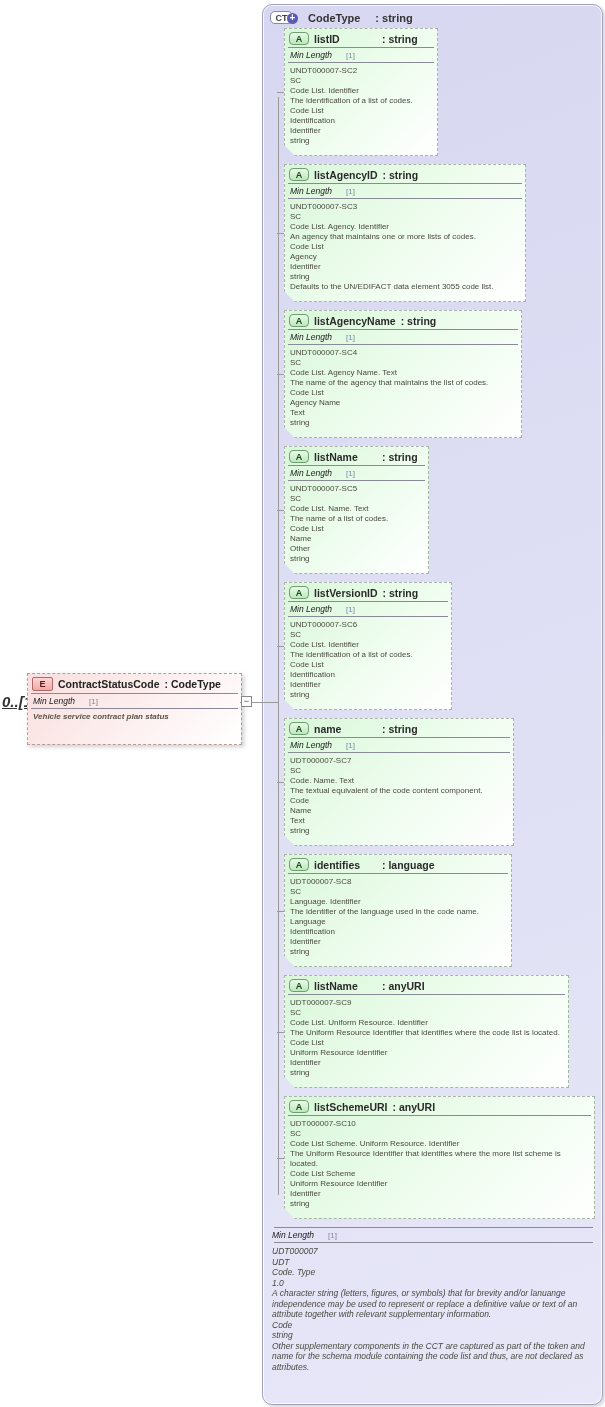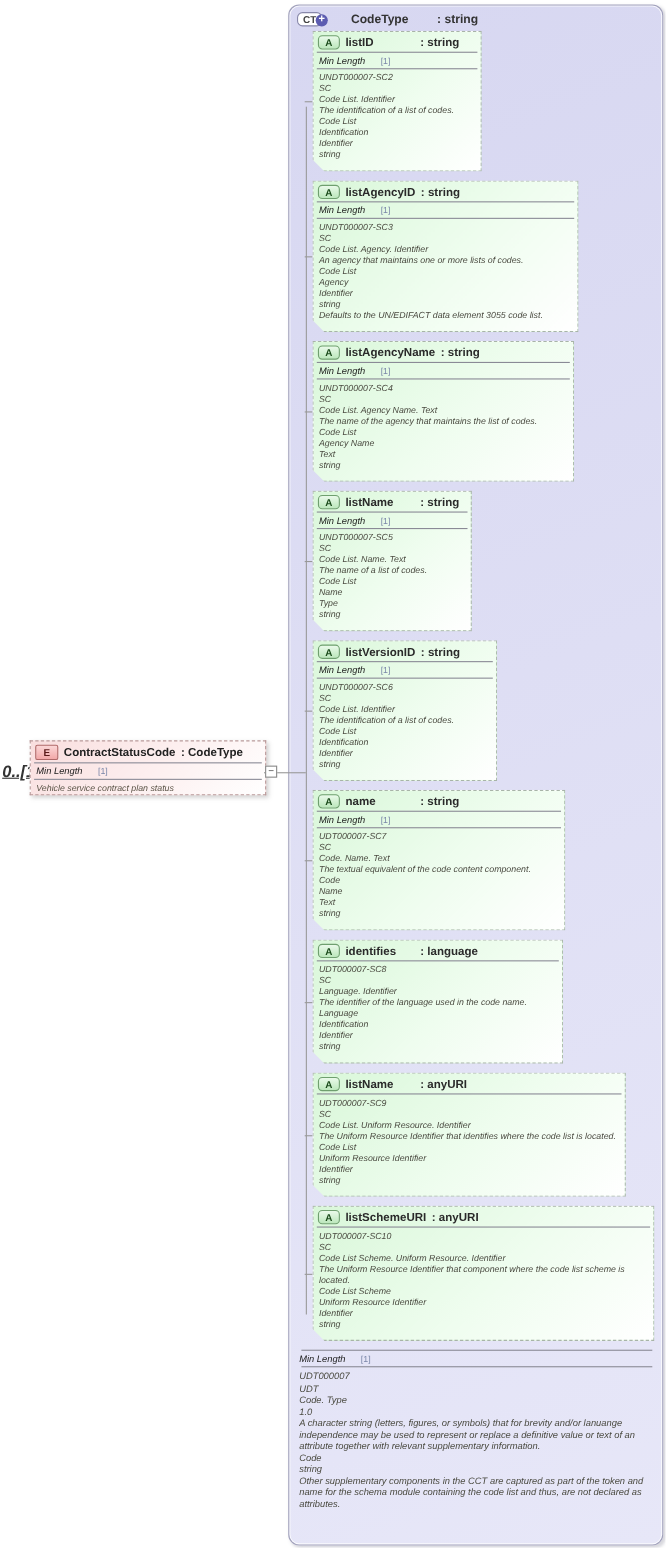--- a/index.html
+++ b/index.html
@@ -15,35 +15,35 @@
     filter:drop-shadow(2px 2px 2px rgba(120,120,120,0.35));
   }
   .e-header{display:flex;align-items:center;gap:5px;padding:3px 4px 2px 4px;font-size:10.5px;font-weight:bold;color:#222;}
   .e-icon{flex:0 0 auto;width:19px;height:12px;border:1px solid #b06868;border-radius:2px;
     background:linear-gradient(180deg,#fbd6d6,#f2a8a8);color:#5a1a1a;font-size:9px;font-weight:bold;
     display:flex;align-items:center;justify-content:center;}
   .sep{border-top:1px solid #8a8a96;margin:0 3px;height:0;}
   .facet-row{display:flex;align-items:baseline;font-size:8.5px;padding:2px 4px 2px 5px;}
   .facet-name{font-style:italic;color:#1a1a1a;}
   .facet-val{margin-left:14px;color:#7a86a8;font-size:8px;}
-  .e-ann{font-style:italic;font-size:8px;line-height:10px;color:#5a5346;padding:3px 4px 0 5px;white-space:pre-line;}
+  .e-ann{font-style:italic;font-size:8px;line-height:10px;color:#5a5346;padding:3px 4px 22px 5px;white-space:pre-line;font-weight:bold;}
 
   
   .conn-h{position:absolute;left:240px;top:702px;width:38px;height:1px;background:#999;}
   .toggle{position:absolute;left:241px;top:696px;width:11px;height:11px;background:#fff;border:1px solid #888;
     box-sizing:border-box;font-size:9px;line-height:9px;text-align:center;color:#444;cursor:pointer;}
 
   
   .ct-box{
     position:absolute;left:262px;top:4px;width:341px;height:1401px;box-sizing:border-box;
     background:linear-gradient(160deg,#d7d7f1 0%,#dedef4 45%,#e7e7f8 100%);
     border:1px solid #a2a2bc;border-radius:10px;
     box-shadow:inset 0 0 0 1px rgba(255,255,255,0.8), 2px 2px 3px rgba(120,120,140,0.3);
   }
-  .ct-header{display:flex;align-items:center;gap:26px;padding:6px 6px 0 7px;font-size:11px;font-weight:bold;color:#333;}
+  .ct-header{display:flex;align-items:center;gap:15px;padding:6px 6px 0 7px;font-size:11px;font-weight:bold;color:#333;}
   .ct-icon{position:relative;flex:0 0 auto;width:23px;height:13px;border:1px solid #8888aa;border-radius:5px;
     background:#ffffff;color:#444;font-size:9px;font-weight:bold;text-align:center;line-height:13px;box-sizing:border-box;}
   .ct-plus{position:absolute;right:-6px;top:1px;width:11px;height:11px;border-radius:50%;
     background:#5b5bb0;color:#ffffff;font-size:10px;line-height:10px;text-align:center;font-weight:bold;}
   .spine{position:absolute;left:15px;top:92px;width:1px;height:1098px;background:#999;}
 
   
   .attrs{margin:4px 0 0 21px;}
   .attr-wrap{position:relative;margin-bottom:8px;}
   .attr-wrap::before{content:"";position:absolute;left:-7px;top:50%;width:7px;height:1px;background:#999;}
@@ -54,21 +54,21 @@
     clip-path:polygon(0 0,100% 0,100% 100%,11px 100%,0 calc(100% - 11px));
     filter:drop-shadow(2px 2px 2px rgba(120,120,120,0.35));
   }
   .a1{width:154px;} .a2{width:242px;} .a3{width:238px;} .a4{width:145px;} .a5{width:168px;}
   .a6{width:230px;} .a7{width:228px;} .a8{width:285px;} .a9{width:311px;}
   .attr-header{display:flex;align-items:center;gap:5px;padding:3px 4px 2px 4px;font-size:10.5px;font-weight:bold;color:#2a2a2a;}
   .a-icon{flex:0 0 auto;width:20px;height:13px;border:1px solid #6f9f6f;border-radius:4px;
     background:linear-gradient(180deg,#eafaea,#bce7bc);color:#1a4a1a;font-size:9px;font-weight:bold;
     display:flex;align-items:center;justify-content:center;box-sizing:border-box;}
   .attr-name{display:inline-block;min-width:63px;}
-  .attr-ann{font-style:italic;font-size:8px;line-height:10px;color:#4a4a40;padding:3px 4px 9px 5px;white-space:pre-line;}
+  .attr-ann{font-size:8px;line-height:10px;color:#4a4a40;padding:3px 4px 9px 5px;white-space:pre-line;}
 
   
   .ct-bottom{margin:0 6px 0 8px;}
   .ct-bottom .facet-row{padding:2px 0 2px 1px;}
   .ct-ann{font-style:italic;font-size:8.5px;line-height:10.5px;color:#4a4a40;padding:3px 2px 6px 1px;white-space:pre-line;}
 </style>
 </head>
 <body>
 
 <div class="canvas">
@@ -186,21 +186,21 @@
             <span class="facet-name">Min Length</span>
             <span class="facet-val">[1]</span>
           </div>
           <div class="sep"></div>
           <div class="attr-ann">UNDT000007-SC5
 SC
 Code List. Name. Text
 The name of a list of codes.
 Code List
 Name
-Type
+Other
 string</div>
         </div>
       </div>
 
       <div class="attr-wrap">
         <div class="attr-box a5">
           <div class="attr-header">
             <span class="a-icon">A</span>
             <span class="attr-name">listVersionID</span>
             <span>: string</span>
@@ -288,21 +288,21 @@
         <div class="attr-box a9">
           <div class="attr-header">
             <span class="a-icon">A</span>
             <span class="attr-name">listSchemeURI</span>
             <span>: anyURI</span>
           </div>
           <div class="sep"></div>
           <div class="attr-ann">UDT000007-SC10
 SC
 Code List Scheme. Uniform Resource. Identifier
-The Uniform Resource Identifier that component where the code list scheme is located.
+The Uniform Resource Identifier that identifies where the more list scheme is located.
 Code List Scheme
 Uniform Resource Identifier
 Identifier
 string</div>
         </div>
       </div>
 
     </div>
 
     <div class="ct-bottom">

